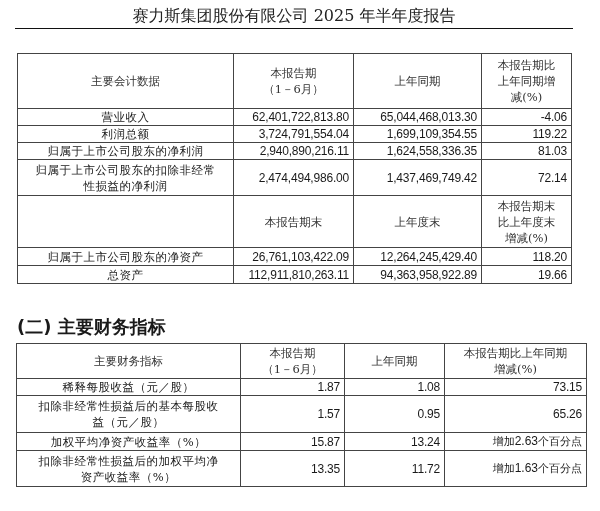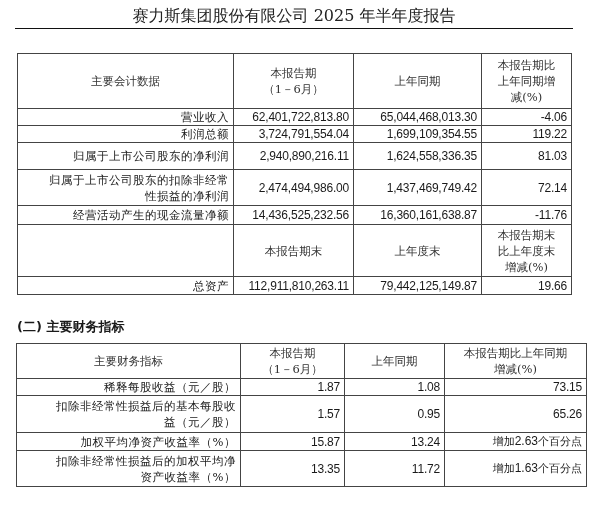--- a/index.html
+++ b/index.html
@@ -14,31 +14,31 @@
     text-align: center; font-size: 16px; line-height: 20px; color: #222;
   }
   table {
     position: absolute; border-collapse: collapse; table-layout: fixed;
     font-size: 11.5px;
   }
   td {
     border: 1px solid #444; padding: 0 4px; vertical-align: middle;
     line-height: 16px; overflow: hidden;
   }
-  .lbl { text-align: right; font-family: "DejaVu Serif", "Liberation Serif", serif; letter-spacing: 0.5px; }
+  .lbl { text-align: center; font-family: "DejaVu Serif", "Liberation Serif", serif; letter-spacing: 0.5px; }
   .num { text-align: right; font-family: Liberation Sans, sans-serif; font-size: 12px; letter-spacing: -0.2px; }
   .hdr { text-align: center; font-family: "DejaVu Serif", "Liberation Serif", serif; line-height: 16px; color: #333; }
   .chg { text-align: right; font-family: "DejaVu Serif", "Liberation Serif", serif; font-size: 11px; }
   .chg .n { font-family: "Liberation Sans", "DejaVu Sans", sans-serif; font-size: 12px; margin-top: 36px; }
 
   #t1 { left: 17px; top: 53px; width: 554px; }
   #t2 { left: 16px; top: 343px; width: 570px; }
   .section-title {
     position: absolute; left: 17px; top: 318px;
-    font-size: 13px; font-weight: bold; line-height: 18px;
+    font-size: 18px; font-weight: bold; line-height: 18px;
     font-family: "DejaVu Sans", "Liberation Sans", sans-serif;
   }
 </style>
 </head>
 <body>
 
 <div class="page-header">
   <span>赛力斯集团股份有限公司 2025 年半年度报告</span>
 </div>
 
@@ -68,55 +68,55 @@
     <td class="num">62,401,722,813.80</td>
     <td class="num">65,044,468,013.30</td>
     <td class="num">-4.06</td>
   </tr>
   <tr style="height:17px">
     <td class="lbl">利润总额</td>
     <td class="num">3,724,791,554.04</td>
     <td class="num">1,699,109,354.55</td>
     <td class="num">119.22</td>
   </tr>
-  <tr style="height:27px">
+  <tr style="height:17px">
     <td class="lbl">归属于上市公司股东的净利润</td>
     <td class="num">2,940,890,216.11</td>
     <td class="num">1,624,558,336.35</td>
     <td class="num">81.03</td>
   </tr>
   <tr style="height:36px">
     <td class="lbl">
       <div>归属于上市公司股东的扣除非经常</div>
       <div>性损益的净利润</div>
     </td>
     <td class="num">2,474,494,986.00</td>
     <td class="num">1,437,469,749.42</td>
     <td class="num">72.14</td>
   </tr>
-  <tr style="height:19px">
-    <td class="lbl">经营活动产生的现金流量净额</td>
-    <td class="num">14,436,525,232.56</td>
-    <td class="num">16,360,161,638.87</td>
-    <td class="num">-11.76</td>
-  </tr>
   <tr style="height:52px">
     <td class="hdr"></td>
     <td class="hdr">本报告期末</td>
     <td class="hdr">上年度末</td>
     <td class="hdr">
       <div>本报告期末</div>
       <div>比上年度末</div>
       <div>增减(%)</div>
     </td>
   </tr>
   <tr style="height:18px">
+    <td class="lbl">归属于上市公司股东的净资产</td>
+    <td class="num">26,761,103,422.09</td>
+    <td class="num">12,264,245,429.40</td>
+    <td class="num">118.20</td>
+  </tr>
+  <tr style="height:18px">
     <td class="lbl">总资产</td>
     <td class="num">112,911,810,263.11</td>
-    <td class="num">79,442,125,149.87</td>
+    <td class="num">94,363,958,922.89</td>
     <td class="num">19.66</td>
   </tr>
 </tbody>
   </table>
 
 <div class="section-title">(二) 主要财务指标</div>
 
 <table id="t2">
   <colgroup>
     <col style="width:224px">

